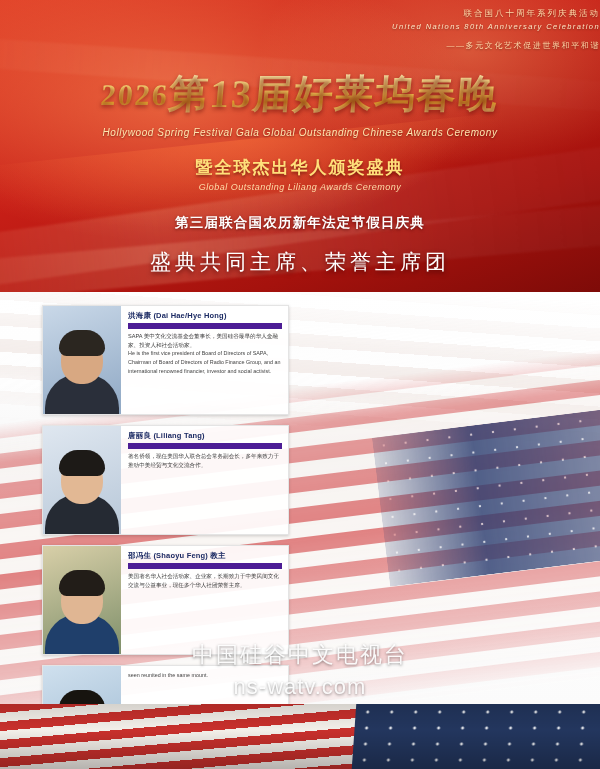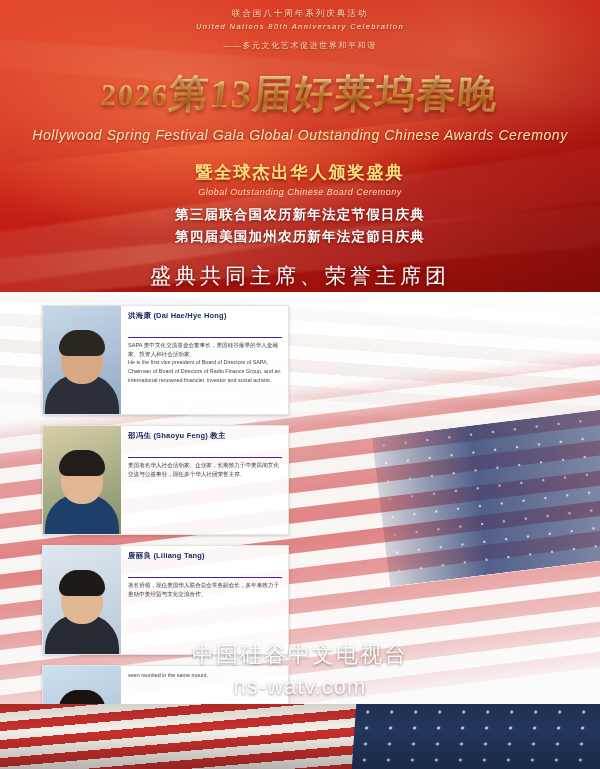--- a/index.html
+++ b/index.html
@@ -27,51 +27,51 @@
   .ribbon{
     position:absolute;width:160%;height:52px;left:-30%;
     background:linear-gradient(90deg,rgba(255,255,255,0) 0%,rgba(255,210,170,.18) 35%,rgba(255,255,255,.06) 65%,rgba(255,255,255,0) 100%);
     filter:blur(1px);
   }
   .ribbon.r1{top:190px;transform:rotate(-8deg);}
   .ribbon.r2{top:232px;transform:rotate(-5deg);height:40px;}
   .ribbon.r3{top:60px;transform:rotate(4deg);height:30px;opacity:.5;}
 
   .banner-top{
-    position:relative;text-align:center;padding-top:8px;color:#ffe9c9;
+    position:relative;text-align:right;padding-top:8px;color:#ffe9c9;
     text-shadow:0 1px 2px rgba(0,0,0,.35);
   }
   .bt-cn{font-size:8.5px;letter-spacing:2px;color:#ffd9a8;}
   .bt-en{font-size:7.5px;letter-spacing:1.4px;color:#ffe6c4;margin-top:2px;font-style:italic;}
   .bt-sub{font-size:8px;letter-spacing:1.6px;color:#ffd9a8;margin-top:9px;}
 
   .title-wrap{position:relative;text-align:center;margin-top:16px;}
   .title-main{
     font-family:"Liberation Serif", serif;
     font-size:39px;font-weight:bold;letter-spacing:2px;
     background:linear-gradient(180deg,#fff6cf 0%,#ffd76a 40%,#e8a62d 65%,#fff0b8 100%);
     -webkit-background-clip:text;background-clip:text;color:transparent;
     text-shadow:0 2px 4px rgba(90,10,5,.55);
     white-space:nowrap;display:inline-block;transform:skewX(-5deg);
   }
   .title-year{font-size:30px;vertical-align:2px;}
   .title-en{
-    margin-top:6px;font-size:14px;font-style:italic;letter-spacing:.6px;
+    margin-top:6px;font-size:10px;font-style:italic;letter-spacing:.6px;
     color:#ffe6b0;text-shadow:0 1px 2px rgba(80,10,5,.6);
   }
   .title-second{
     margin-top:18px;font-size:17px;font-weight:bold;letter-spacing:2px;
     color:#ffe07a;font-family:"Liberation Serif",serif;
     text-shadow:0 2px 3px rgba(80,10,5,.6);
   }
   .title-second-en{
     margin-top:3px;font-size:9px;font-style:italic;color:#ffdca8;letter-spacing:.5px;
   }
   .line-row{
-    margin-top:9px;font-size:13.5px;color:#ffffff;letter-spacing:1.2px;
+    margin-top:22px;font-size:13.5px;color:#ffffff;letter-spacing:1.2px;
     font-family:"Liberation Serif",serif;font-weight:bold;
     text-shadow:0 1px 3px rgba(70,5,5,.7);
   }
   .line-row.second{margin-top:4px;}
   .honor{
     margin-top:16px;font-size:21px;font-weight:normal;letter-spacing:4px;
     color:#ffffff;font-family:"Liberation Serif",serif;
     text-shadow:0 2px 5px rgba(60,5,5,.8);
   }
 
@@ -157,21 +157,21 @@
     position:absolute;left:50%;bottom:0;width:74px;height:40px;border-radius:34px 34px 0 0;
     transform:translateX(-50%);
   }
   .card .photo .hair{
     position:absolute;left:50%;top:24px;width:46px;height:26px;border-radius:24px 24px 10px 10px;
     transform:translateX(-50%);
   }
   .card .info{flex:1;padding:5px 6px 4px 7px;min-width:0;}
   .name{
     font-size:7.5px;font-weight:bold;color:#1b2a63;letter-spacing:.2px;
-    border-bottom:1px solid #4c1d95;padding-bottom:16px;margin-bottom:3px;
+    border-bottom:6px solid #4c1d95;padding-bottom:2px;margin-bottom:3px;
     white-space:nowrap;overflow:hidden;text-overflow:ellipsis;
   }
   .bio{
     font-size:5.6px;line-height:1.55;color:#3a3a3a;
     overflow:hidden;
   }
   .bio.en{font-size:5.4px;line-height:1.6;color:#444;}
 
   
   .wm{
@@ -197,23 +197,22 @@
       <div class="bt-en">United Nations 80th Anniversary Celebration</div>
       <div class="bt-sub">——多元文化艺术促进世界和平和谐</div>
     </div>
 
     <div class="title-wrap">
       <div class="title-main">
         <span class="title-year">2026</span><span>第13届好莱坞春晚</span>
       </div>
       <div class="title-en">Hollywood Spring Festival Gala    Global Outstanding Chinese Awards Ceremony</div>
       <div class="title-second">暨全球杰出华人颁奖盛典</div>
-      <div class="title-second-en">Global Outstanding Chinese Board Ceremony</div>
+      <div class="title-second-en">Global Outstanding Liliang Awards Ceremony</div>
       <div class="line-row">第三届联合国农历新年法定节假日庆典</div>
-      <div class="line-row second">第四届美国加州农历新年法定節日庆典</div>
       <div class="honor">盛典共同主席、荣誉主席团</div>
     </div>
   </div>
 
   <div class="flagzone">
     <div class="stripes2"></div>
     <div class="stripes"></div>
     <div class="canton"></div>
   </div>
 
@@ -226,44 +225,44 @@
           <div class="hair" style="background: rgb(43, 38, 32);"></div>
         </div>
         <div class="info">
           <div class="name">洪海康 (Dai Hae/Hye Hong)</div>
           <div class="bio">SAPA 美中文化交流基金会董事长，美国硅谷最早的华人金融家、投资人和社会活动家。</div>
           <div class="bio en">He is the first vice president of Board of Directors of SAPA, Chairman of Board of Directors of Radio Finance Group, and an international renowned financier, investor and social activist.</div>
         </div>
       </div>
       <div class="card">
         <div class="photo">
+          <div class="bg" style="background: linear-gradient(160deg, rgb(223, 231, 240), rgb(183, 199, 216));"></div>
+          <div class="body" style="background: rgb(37, 42, 51);"></div>
+          <div class="head" style="background: rgb(226, 184, 148);"></div>
+          <div class="hair" style="background: rgb(29, 26, 23);"></div>
+        </div>
+        <div class="info">
+          <div class="name">唐丽良 (Liliang Tang)</div>
+          <div class="bio">著名侨领，现任美国华人联合总会常务副会长，多年来致力于推动中美经贸与文化交流合作。</div>
+        </div>
+      </div>
+      <div class="card">
+        <div class="photo">
           <div class="bg" style="background: linear-gradient(160deg, rgb(216, 207, 168), rgb(126, 143, 106));"></div>
           <div class="body" style="background: rgb(31, 63, 107);"></div>
           <div class="head" style="background: rgb(224, 182, 147);"></div>
           <div class="hair" style="background: rgb(34, 29, 24);"></div>
         </div>
         <div class="info">
           <div class="name">邵冯生 (Shaoyu Feng) 教主</div>
           <div class="bio">美国著名华人社会活动家、企业家，长期致力于中美民间文化交流与公益事业，现任多个华人社团荣誉主席。</div>
         </div>
       </div>
       <div class="card">
         <div class="photo">
-          <div class="bg" style="background: linear-gradient(160deg, rgb(223, 231, 240), rgb(183, 199, 216));"></div>
-          <div class="body" style="background: rgb(37, 42, 51);"></div>
-          <div class="head" style="background: rgb(226, 184, 148);"></div>
-          <div class="hair" style="background: rgb(29, 26, 23);"></div>
-        </div>
-        <div class="info">
-          <div class="name">唐丽良 (Liliang Tang)</div>
-          <div class="bio">著名侨领，现任美国华人联合总会常务副会长，多年来致力于推动中美经贸与文化交流合作。</div>
-        </div>
-      </div>
-      <div class="card">
-        <div class="photo">
           <div class="bg" style="background: linear-gradient(160deg, rgb(207, 224, 238), rgb(154, 182, 207));"></div>
           <div class="body" style="background: rgb(46, 95, 163);"></div>
           <div class="head" style="background: rgb(217, 167, 127);"></div>
           <div class="hair" style="background: rgb(23, 20, 15);"></div>
         </div>
         <div class="info">
           <div class="bio en">seen reunited in the same mount.</div>
         </div>
       </div>
     </div>

